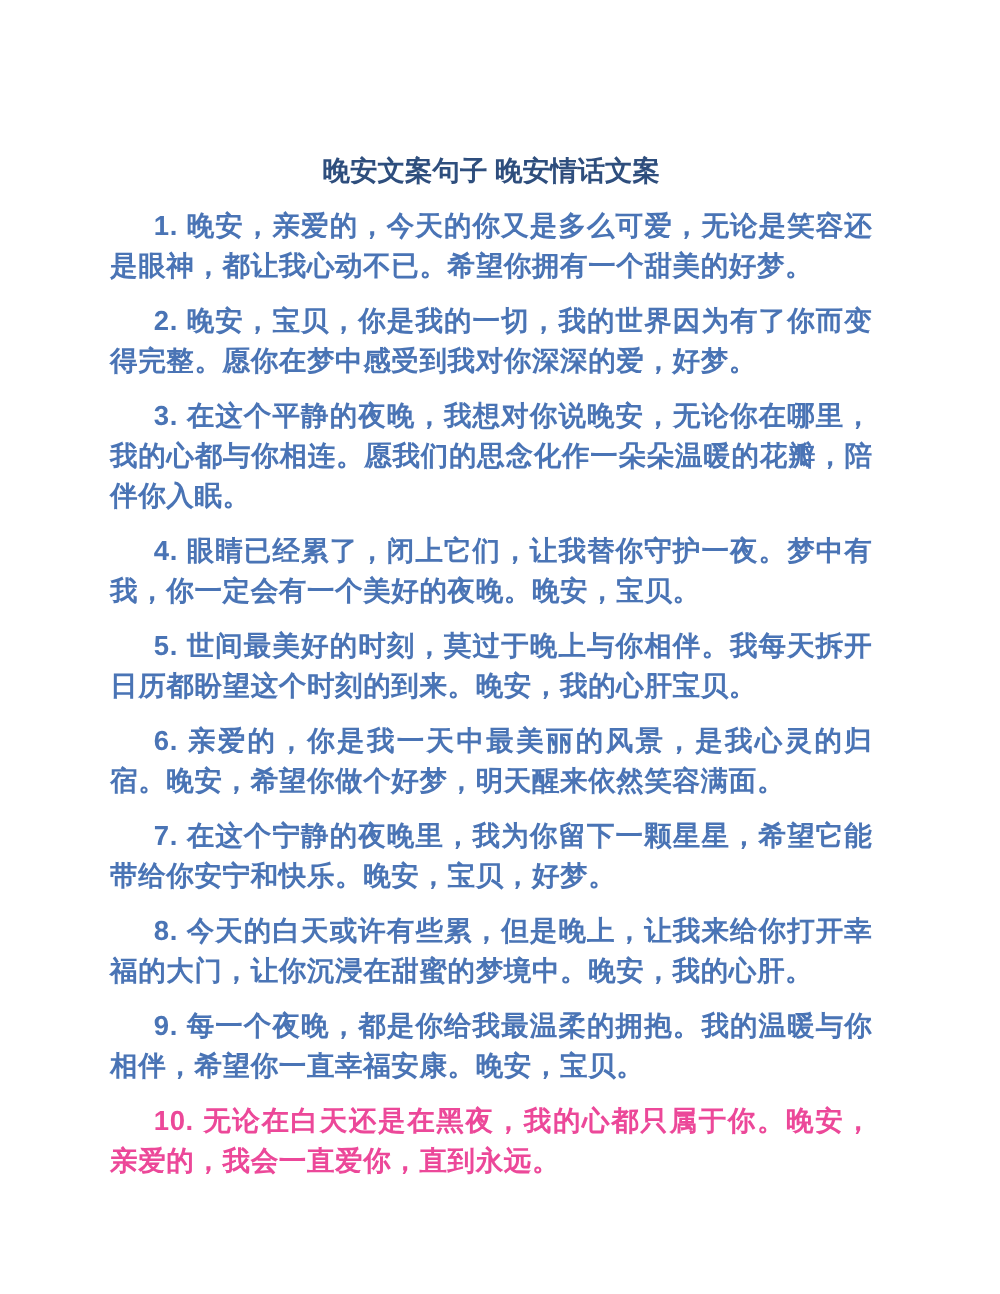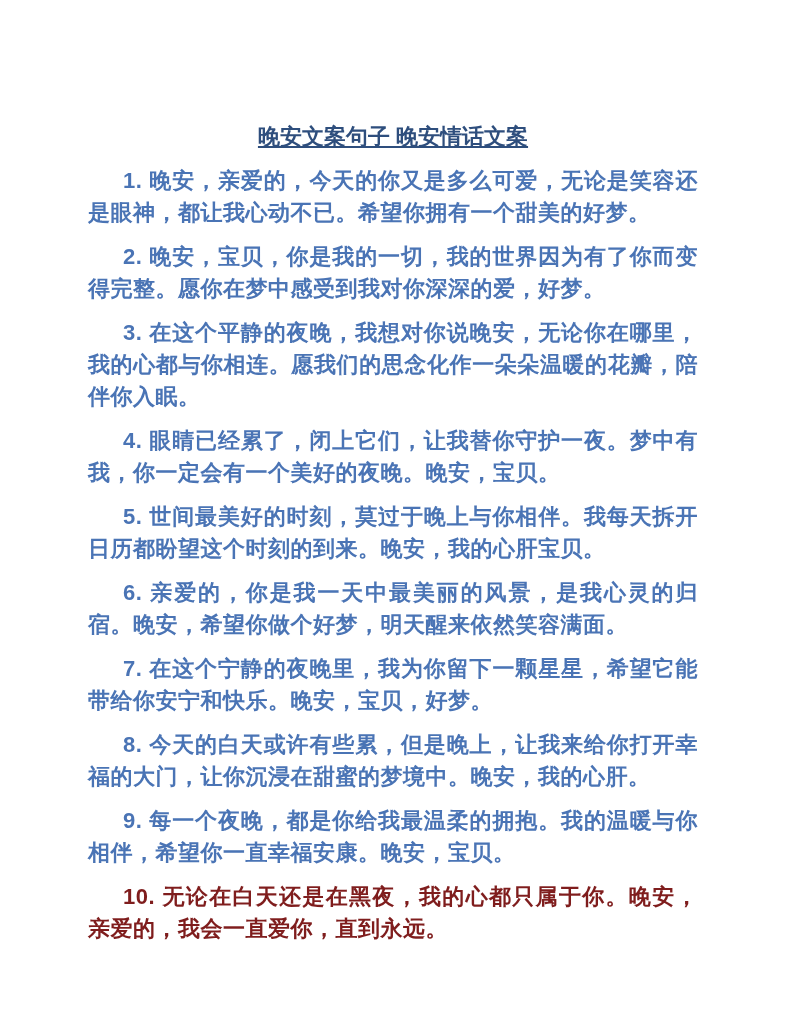--- a/index.html
+++ b/index.html
@@ -20,21 +20,20 @@
     padding: 121px 102px 0 88px;
     background: #ffffff;
   }
   .doc-title {
     margin: 0 0 12px 0;
     font-size: 22px;
     line-height: 32px;
     font-weight: 700;
     text-align: center;
     color: #2e4e7d;
-    text-decoration: underline;
   }
   .paragraphs p {
     margin: 0 0 12px 0;
     font-size: 22px;
     line-height: 32px;
     font-weight: 700;
     color: #4a74b5;
     text-align: justify;
     text-indent: 35px;
     letter-spacing: 0.5px;
@@ -49,15 +48,15 @@
   <div class="paragraphs">
     <p style="color: rgb(74, 116, 181);">1. 晚安，亲爱的，今天的你又是多么可爱，无论是笑容还是眼神，都让我心动不已。希望你拥有一个甜美的好梦。</p>
     <p style="color: rgb(74, 116, 181);">2. 晚安，宝贝，你是我的一切，我的世界因为有了你而变得完整。愿你在梦中感受到我对你深深的爱，好梦。</p>
     <p style="color: rgb(74, 116, 181);">3. 在这个平静的夜晚，我想对你说晚安，无论你在哪里，我的心都与你相连。愿我们的思念化作一朵朵温暖的花瓣，陪伴你入眠。</p>
     <p style="color: rgb(74, 116, 181);">4. 眼睛已经累了，闭上它们，让我替你守护一夜。梦中有我，你一定会有一个美好的夜晚。晚安，宝贝。</p>
     <p style="color: rgb(74, 116, 181);">5. 世间最美好的时刻，莫过于晚上与你相伴。我每天拆开日历都盼望这个时刻的到来。晚安，我的心肝宝贝。</p>
     <p style="color: rgb(74, 116, 181);">6. 亲爱的，你是我一天中最美丽的风景，是我心灵的归宿。晚安，希望你做个好梦，明天醒来依然笑容满面。</p>
     <p style="color: rgb(74, 116, 181);">7. 在这个宁静的夜晚里，我为你留下一颗星星，希望它能带给你安宁和快乐。晚安，宝贝，好梦。</p>
     <p style="color: rgb(74, 116, 181);">8. 今天的白天或许有些累，但是晚上，让我来给你打开幸福的大门，让你沉浸在甜蜜的梦境中。晚安，我的心肝。</p>
     <p style="color: rgb(74, 116, 181);">9. 每一个夜晚，都是你给我最温柔的拥抱。我的温暖与你相伴，希望你一直幸福安康。晚安，宝贝。</p>
-    <p style="color: #7f1d1d;">10. 无论在白天还是在黑夜，我的心都只属于你。晚安，亲爱的，我会一直爱你，直到永远。</p>
+    <p style="color: #ec4899;">10. 无论在白天还是在黑夜，我的心都只属于你。晚安，亲爱的，我会一直爱你，直到永远。</p>
   </div>
 </div>
 
 </body></html>

